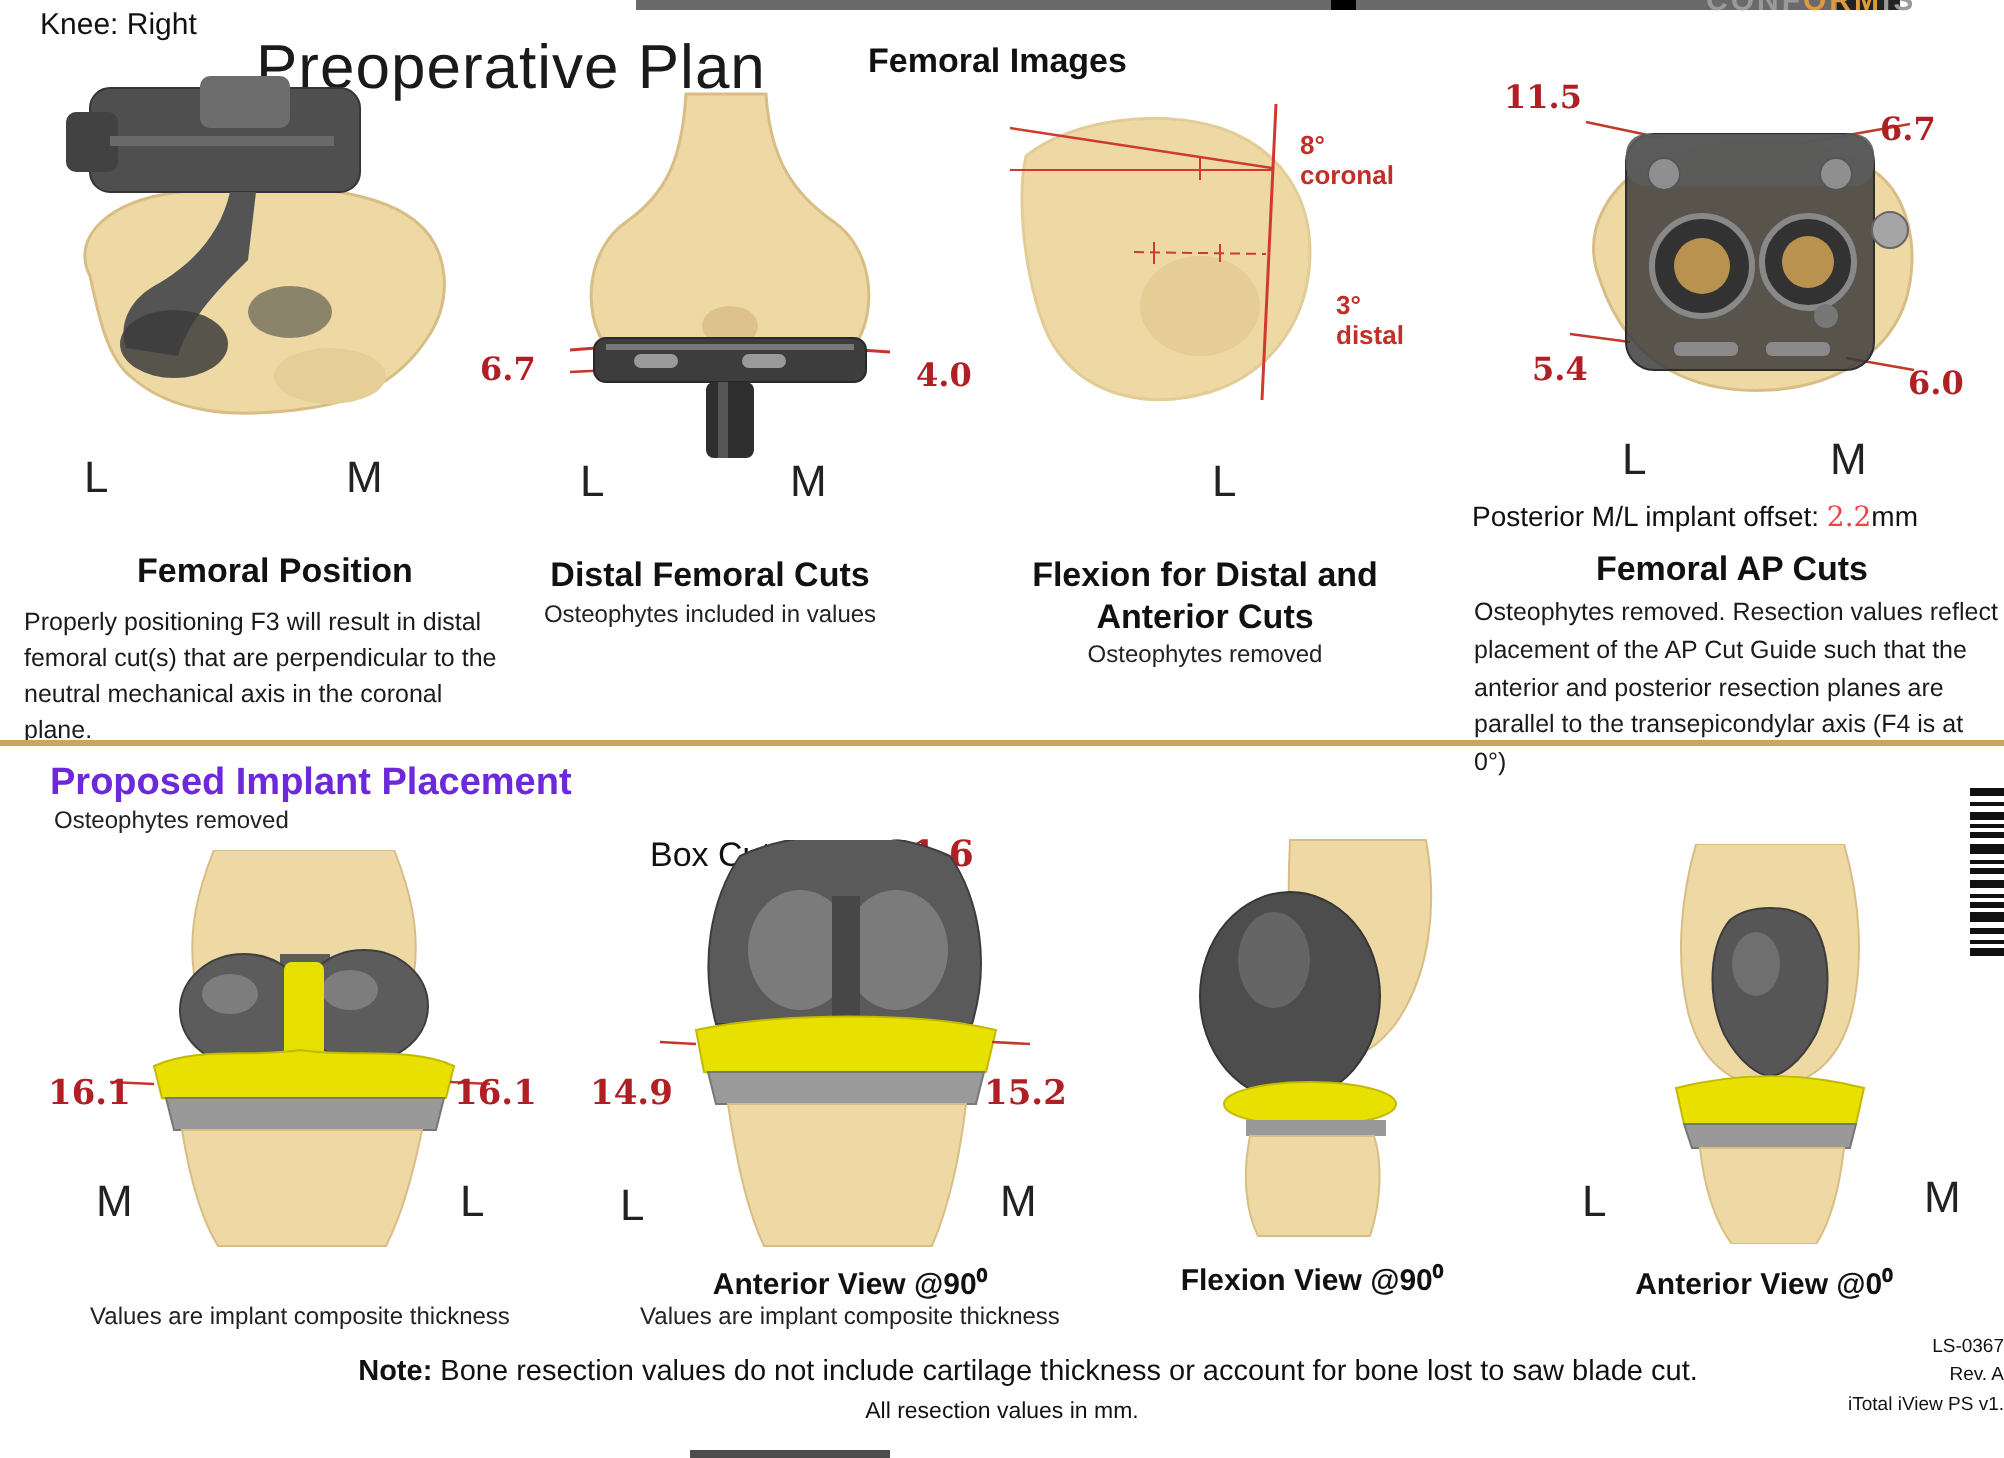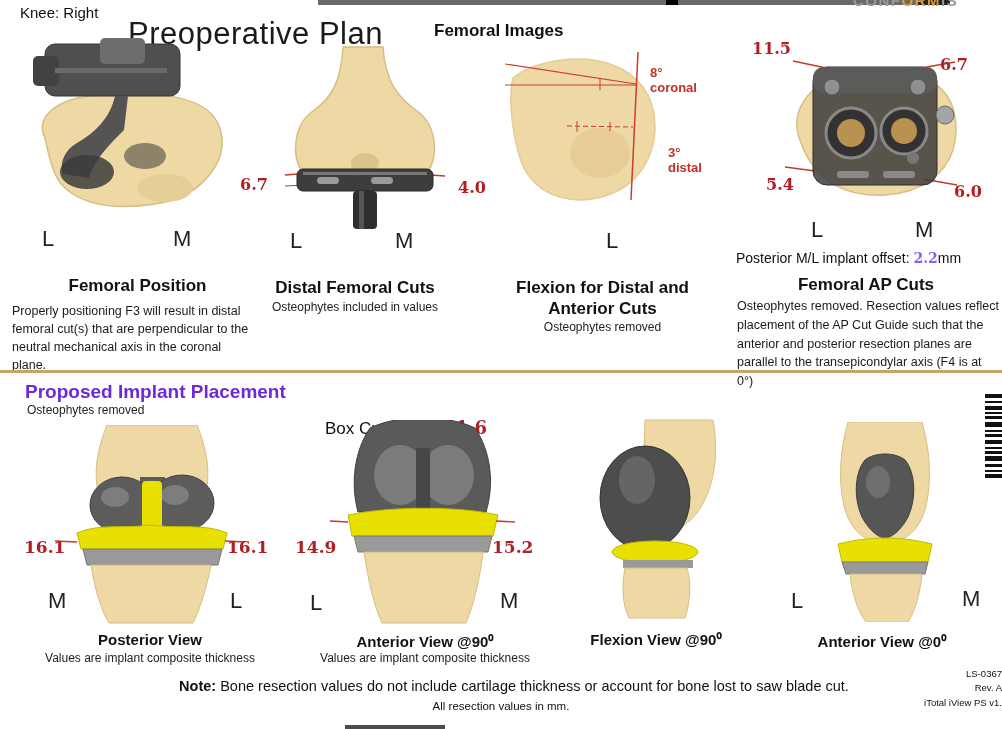--- a/index.html
+++ b/index.html
@@ -10,21 +10,21 @@
   .title{font-size:31px;color:#1a1a1a;letter-spacing:.5px;}
   .section-title{font-size:17px;font-weight:bold;color:#111;}
   .lm{font-size:22px;color:#222;}
   .meas{font-family:"DejaVu Serif",serif;font-weight:bold;font-size:16px;color:#b01f24;}
   .meas-lg{font-size:17px;}
   .panel-head{font-size:17px;font-weight:bold;color:#111;text-align:center;}
   .panel-sub{font-size:12px;color:#222;text-align:center;}
   .panel-desc{font-size:12.5px;color:#1a1a1a;line-height:1.45;}
   .annot{font-size:13px;font-weight:bold;color:#c03028;line-height:1.15;}
   .offset-line{font-size:14px;color:#111;}
-  .offset-val{font-family:"DejaVu Serif",serif;font-weight:bold;color:#8b5cf6;}
+  .offset-val{font-family:"DejaVu Serif",serif;font-weight:normal;color:#ef4444;}
   .divider{height:3px;background:#c9a464;width:1002px;}
   .bigsec{font-size:19px;font-weight:bold;color:#6d28d9;}
   .boxcut{font-size:17px;color:#111;margin-top:28px;}
   .boxcut-val{font-family:"DejaVu Serif",serif;font-weight:bold;color:#b01f24;font-size:18px;}
   .view-head{font-size:15px;font-weight:bold;color:#111;text-align:center;}
   .view-sub{font-size:12px;color:#222;text-align:center;}
   .note{font-size:14.5px;color:#111;text-align:center;width:1002px;}
   .units{font-size:11.5px;color:#111;text-align:center;width:1002px;}
   .docinfo{font-size:9.5px;color:#111;text-align:right;line-height:1.5;}
   .logo-clip{height:9px;overflow:hidden;}
@@ -156,21 +156,20 @@
     <path d="M22,108 C45,98 70,104 95,100 C120,104 150,98 172,108 L168,124 C120,132 75,132 26,124 Z" fill="#e8e000" stroke="#c2ba00"></path>
     <path d="M28,124 L167,124 L163,140 L32,140 Z" fill="#999" stroke="#777"></path>
     <path d="M36,140 C40,165 46,185 54,198 L138,198 C146,182 152,160 156,140 Z" fill="#eed9a4" stroke="#d8bd85"></path>
     <line x1="0" y1="116" x2="22" y2="117" stroke="#c0392b" stroke-width="1.3"></line>
     <line x1="170" y1="116" x2="190" y2="117" stroke="#c0392b" stroke-width="1.3"></line>
   </svg>
   <div class="abs meas meas-lg" style="left:24px;top:537px;">16.1</div>
   <div class="abs meas meas-lg" style="left:227px;top:537px;">16.1</div>
   <div class="abs lm" style="left:48px;top:588px;">M</div>
   <div class="abs lm" style="left:230px;top:588px;">L</div>
-  <div class="abs view-head" style="left:50px;top:631px;width:200px;">Posterior View</div>
   <div class="abs view-sub" style="left:30px;top:651px;width:240px;">Values are implant composite thickness</div>
 
   <svg class="abs" style="left:330px;top:420px;" width="185" height="205" viewBox="0 0 185 205">
     <path d="M40,8 C70,-6 115,-6 145,8 C160,30 165,62 156,92 L28,92 C20,62 25,30 40,8 Z" fill="#5a5a5a" stroke="#3d3d3d"></path>
     <ellipse cx="70" cy="55" rx="26" ry="30" fill="#7e7e7e" opacity="0.9"></ellipse>
     <ellipse cx="118" cy="55" rx="26" ry="30" fill="#7e7e7e" opacity="0.9"></ellipse>
     <rect x="86" y="28" width="14" height="62" fill="#474747"></rect>
     <path d="M18,95 C60,86 130,86 168,95 L163,116 C110,124 72,124 22,116 Z" fill="#e8e000" stroke="#c2ba00"></path>
     <path d="M24,116 L162,116 L158,132 L28,132 Z" fill="#9a9a9a" stroke="#777"></path>
     <path d="M34,132 C38,160 44,186 52,203 L136,203 C144,184 150,158 153,132 Z" fill="#eed9a4" stroke="#d8bd85"></path>

